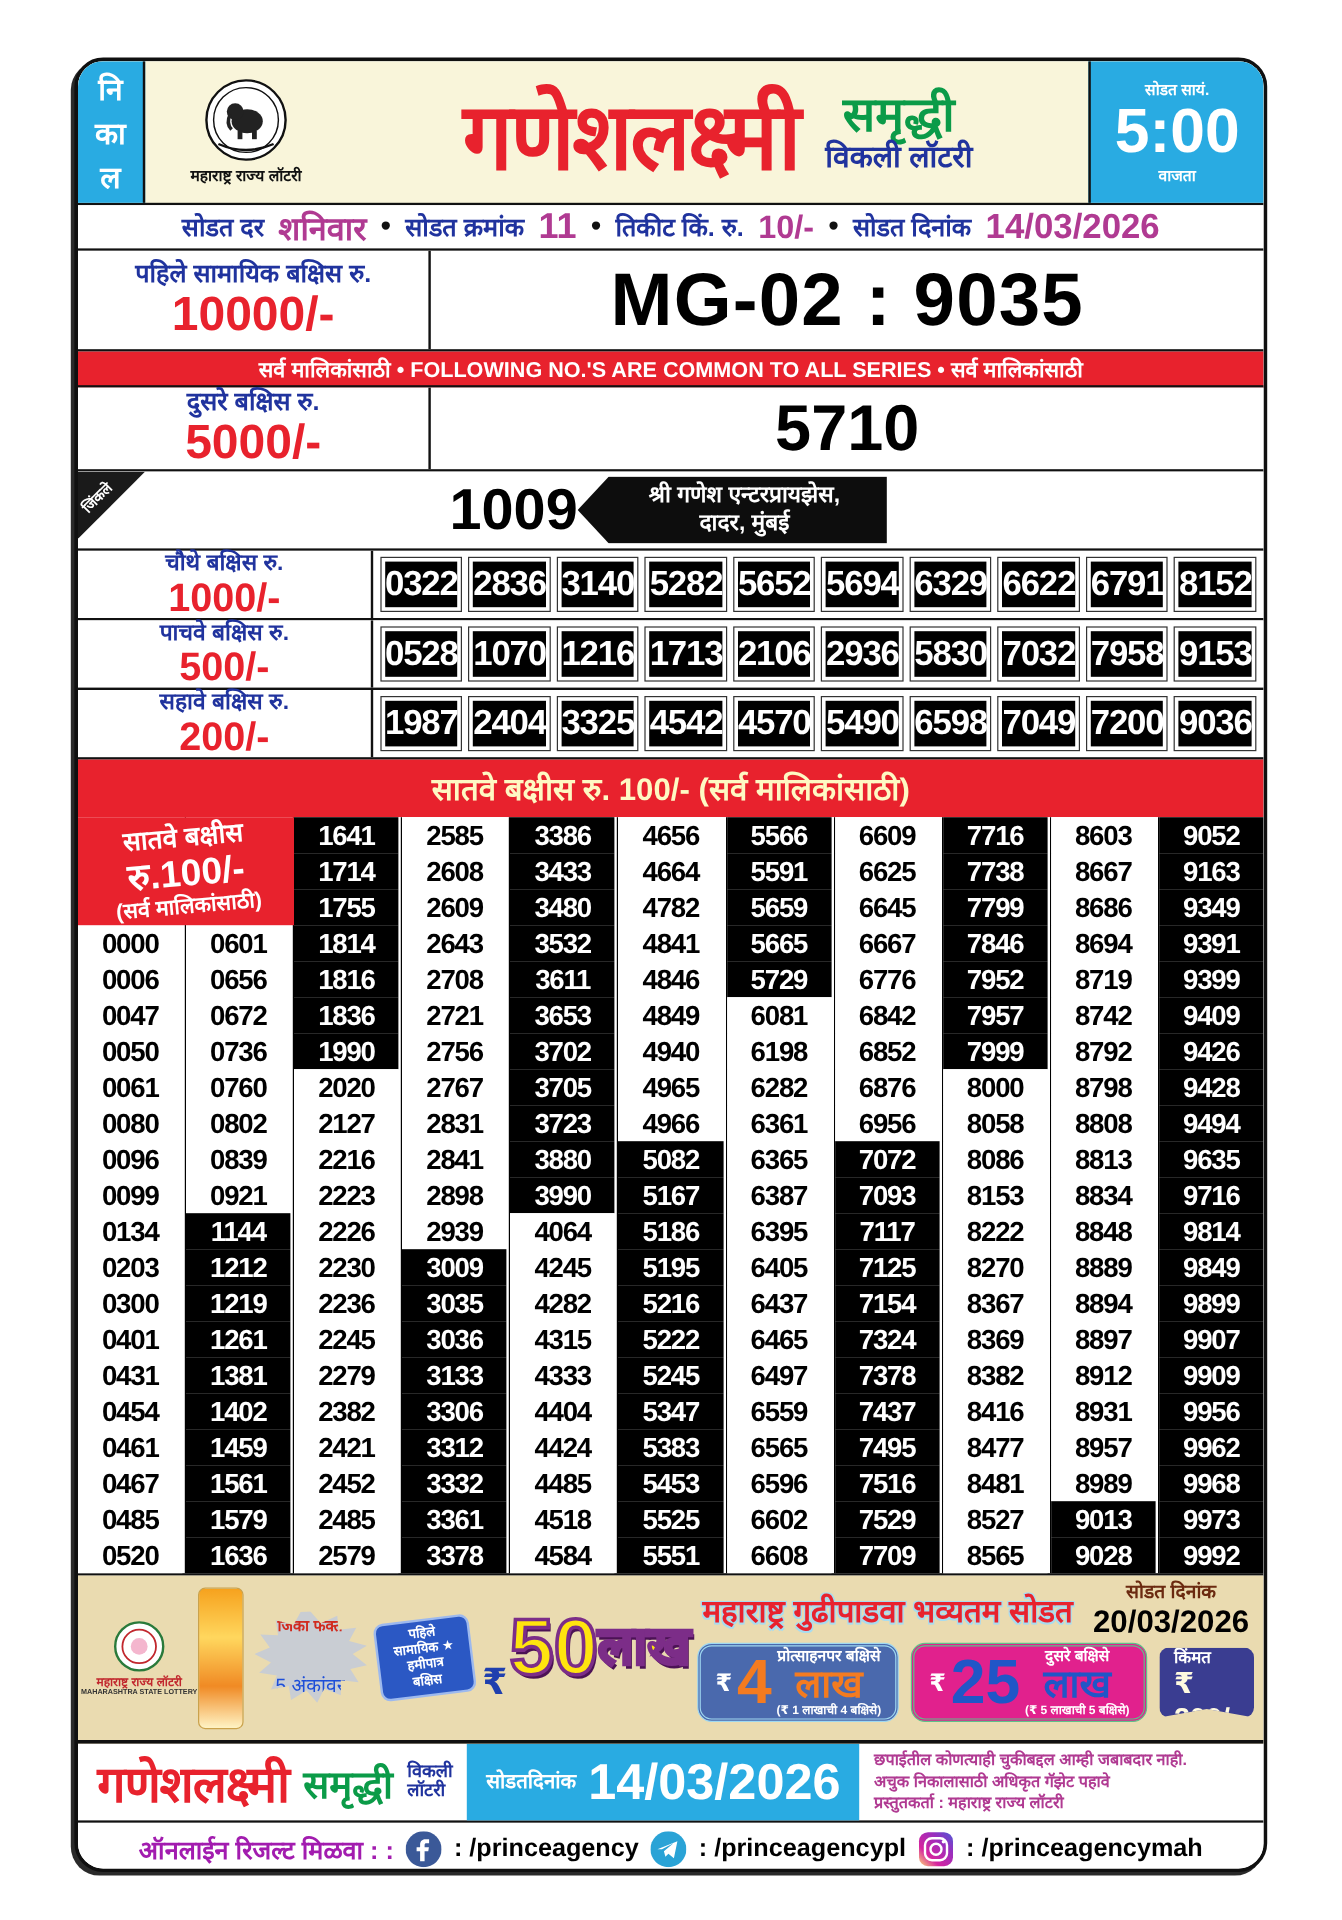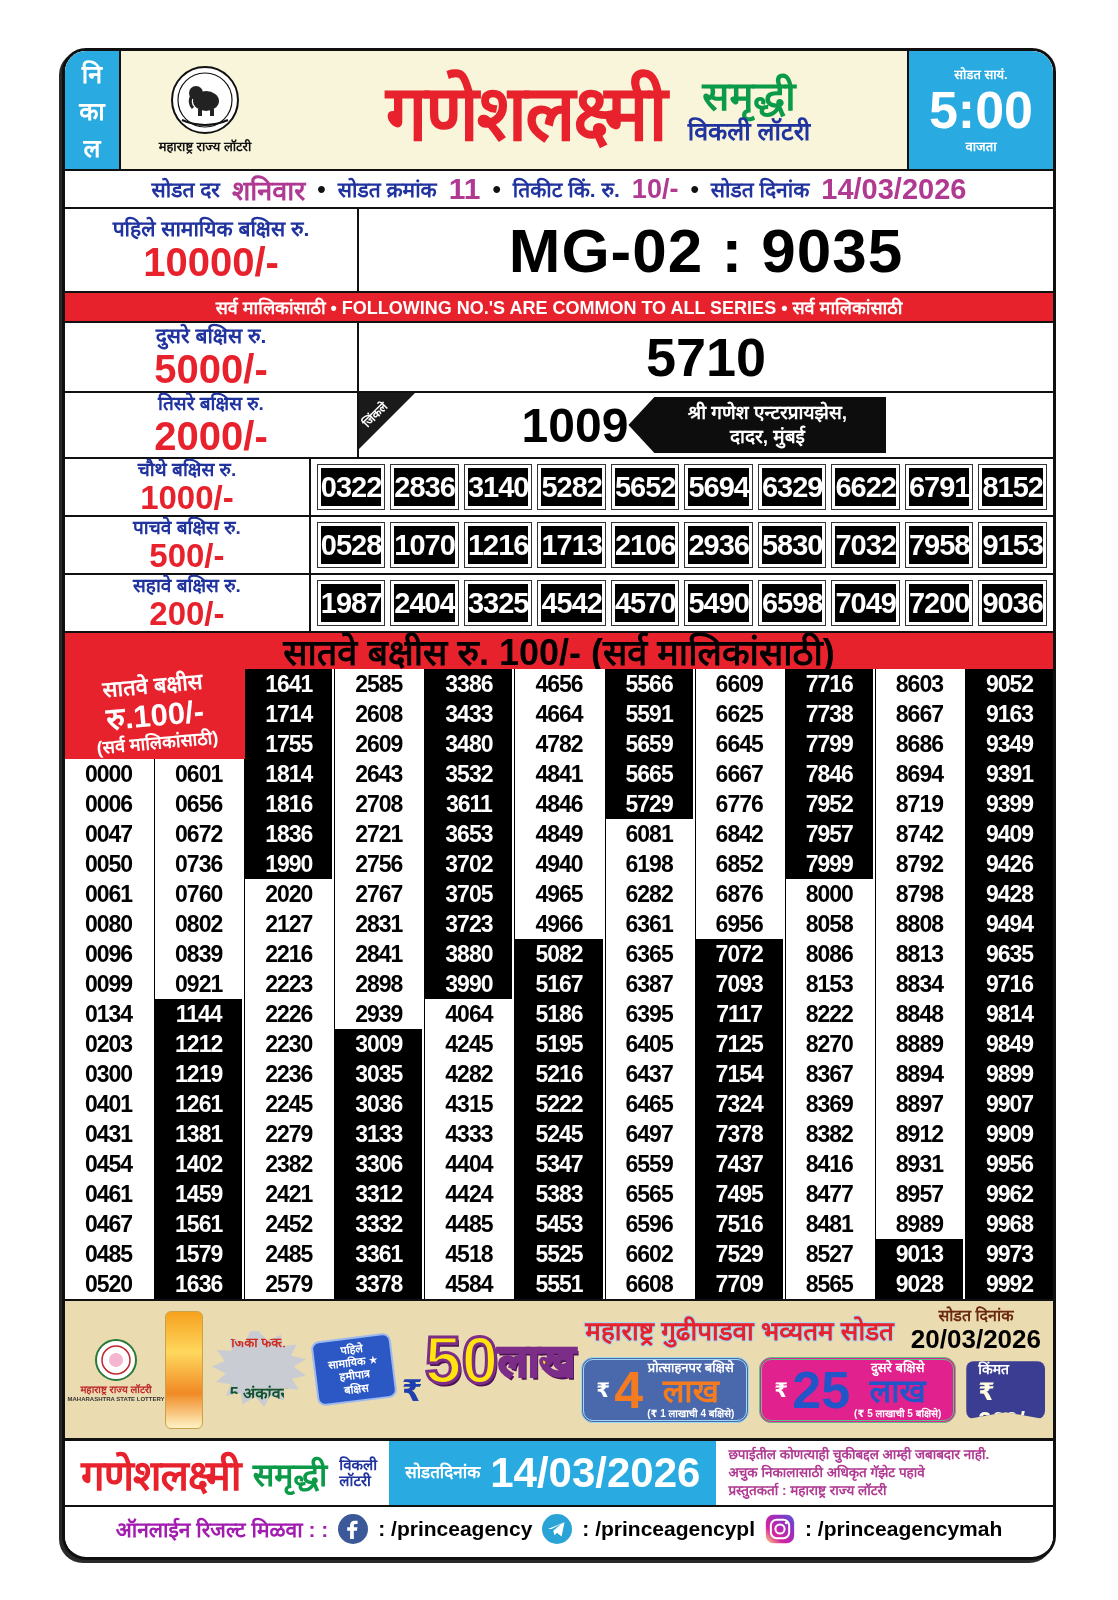--- a/index.html
+++ b/index.html
@@ -60,22 +60,22 @@
   .winner-box { width: 258px; height: 56px; margin-right: 4px; background: #0d0d0d; color: #fff;
     clip-path: polygon(0 50%, 26px 0, 100% 0, 100% 100%, 26px 100%);
     display: flex; flex-direction: column; align-items: center; justify-content: center;
     font-size: 19px; font-weight: bold; line-height: 1.25; padding-left: 20px; }
   .rowc { height: 58px; }
   .chips { flex: 1; display: flex; padding: 5px 6px; gap: 5px; }
   .chipcell { flex: 1; border: 1px solid #333; background: #fff; display: flex; padding: 3px; justify-content: center; }
   .chipin { flex: 1; background: #000; color: #fff; display: flex; align-items: center;
     justify-content: center; font-size: 29px; font-weight: 800; letter-spacing: -1px; }
   
-  .seventh-header { height: 36px; background: var(--red, #e8222d); color: #000000; display: flex;
-    align-items: center; justify-content: center; font-weight: 800; font-size: 36px; }
+  .seventh-header { height: 48px; background: var(--red, #e8222d); color: #fef9c3; display: flex;
+    align-items: center; justify-content: center; font-weight: 800; font-size: 26px; }
   .seventh { position: relative; display: flex; height: 632px; border-bottom: 2px solid #111; background: #fff; }
   .col { flex: 1; display: flex; flex-direction: column; }
   .col + .col { border-left: 1.5px solid #000; margin-left: 2px; }
   .spacer { height: 90px; }
   .cell { height: 30px; line-height: 30px; text-align: center; font-weight: 800;
     font-size: 23px; background: #fff; color: #000; letter-spacing: -1px; }
   .cell.black { background: #000; color: #fff; }
   .red-label { position: absolute; left: 0; top: 0; width: 18.18%; height: 90px;
     background: var(--red, #e8222d); color: #fff; display: flex; flex-direction: column;
     align-items: center; justify-content: center; z-index: 2; }
@@ -88,21 +88,21 @@
   .ad-logo { width: 86px; display: flex; flex-direction: column; align-items: center; }
   .ad-logo .cap1 { font-size: 10px; font-weight: 800; color: #c1272d; white-space: nowrap; }
   .ad-logo .cap2 { font-size: 6px; font-weight: 700; color: #333; white-space: nowrap; }
   .deity { width: 40px; height: 118px; border-radius: 6px;
     background: linear-gradient(180deg, #f6a21e 0%, #ffd75e 35%, #f08a24 70%, #fff3c4 100%);
     border: 1px solid #caa24c; }
   .starburst { width: 104px; height: 78px; background: #c9cdd3; display: flex; flex-direction: column;
     align-items: center; justify-content: center; line-height: 1.1;
     clip-path: polygon(50% 0%, 59% 13%, 73% 5%, 74% 20%, 89% 18%, 83% 32%, 98% 37%, 86% 46%, 98% 58%, 84% 62%, 91% 76%, 76% 74%, 76% 90%, 62% 83%, 56% 98%, 47% 85%, 34% 95%, 32% 80%, 17% 84%, 22% 69%, 7% 66%, 17% 55%, 3% 46%, 16% 39%, 8% 25%, 23% 26%, 21% 10%, 36% 15%, 42% 1%); }
   .starburst .s1 { font-size: 13px; font-weight: 800; color: #d12b1e; }
-  .starburst .s2 { font-size: 16px; font-weight: 700; color: #14532d; margin-top: 35px; }
+  .starburst .s2 { font-size: 16px; font-weight: 400; color: #1d4ed8; margin-top: 35px; }
   .blue-ribbon { width: 84px; background: #2b58c4; border-radius: 8px; border: 2px solid #9db9ee;
     color: #fff; font-size: 11px; font-weight: 800; text-align: center; line-height: 1.2;
     padding: 4px 2px; transform: rotate(-7deg); }
   .big-prize { display: flex; align-items: flex-start; gap: 2px; margin-left: 2px; }
   .big-rupee { color: #1f3fae; font-size: 30px; font-weight: 800; margin-top: 42px; }
   .fifty-stack { display: flex; flex-direction: row; align-items: center; line-height: 0.9; }
   .fifty { font-size: 66px; font-weight: 800; color: var(--yellow, #ffe40e);
     -webkit-text-stroke: 3px var(--purple, #7c2d88); text-shadow: 2px 3px 0 #4c1255; }
   .lakh { font-size: 44px; font-weight: 800; color: var(--yellow, #ffe40e);
     -webkit-text-stroke: 2.5px var(--purple, #7c2d88); text-shadow: 2px 3px 0 #4c1255; }
@@ -218,24 +218,20 @@
     <div class="plabel">
       <div class="l1">दुसरे बक्षिस रु.</div>
       <div class="l2">5000/-</div>
     </div>
     <div class="pbody">
       <div class="bignum">5710</div>
     </div>
   </div>
 
   <div class="prow row3">
-    <div class="plabel small">
-      <div class="l1">तिसरे बक्षिस रु.</div>
-      <div class="l2" style="font-size:40px">2000/-</div>
-    </div>
     <div class="pbody">
       <div class="ribbon-corner">
         <span>जिंकले</span>
       </div>
       <div class="bignum">1009</div>
       <div class="winner-box">
         <span>श्री गणेश एन्टरप्रायझेस,</span>
         <span>दादर, मुंबई</span>
       </div>
     </div>

